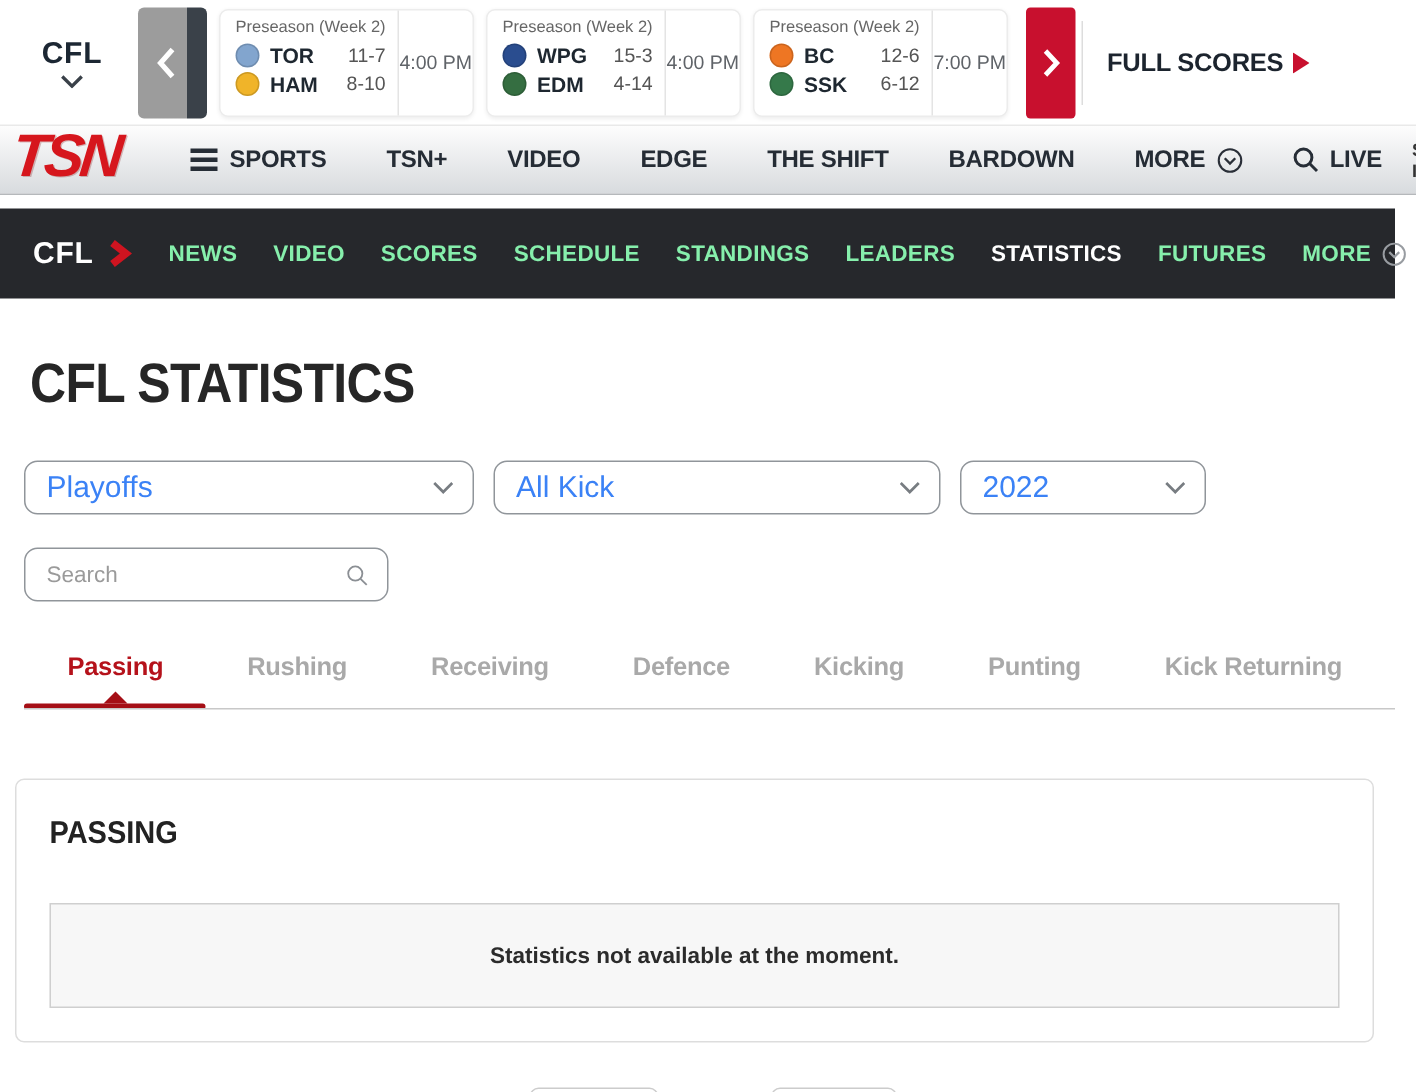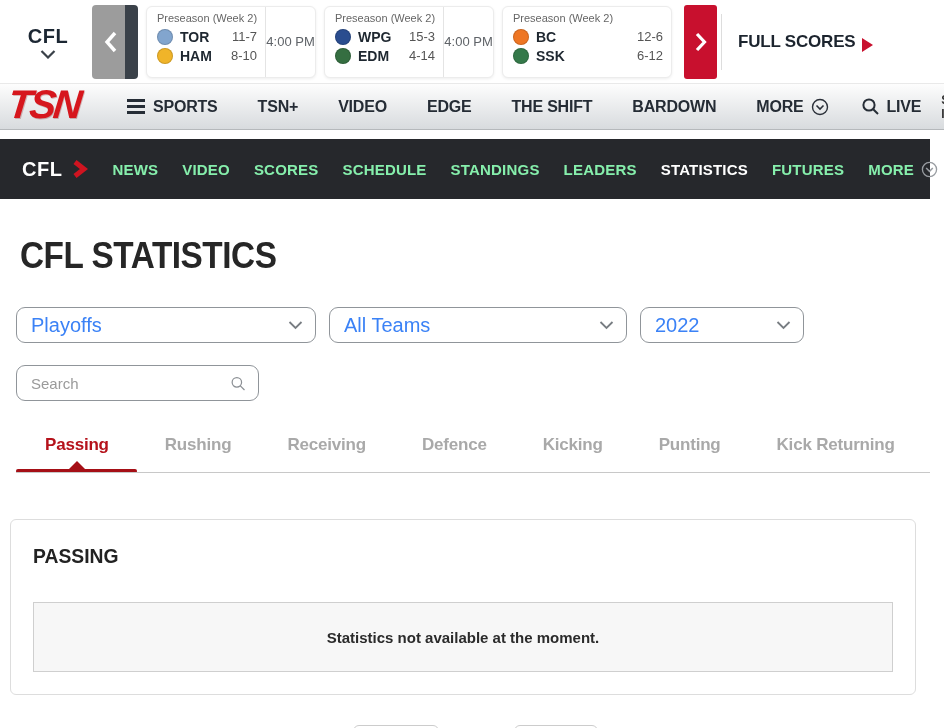--- a/index.html
+++ b/index.html
@@ -25,21 +25,21 @@
   .team-record { font-size:13px; color:#555; margin-left:auto; }
   .game-time { width:60px; border-left:1px solid #e4e4e4; display:flex; align-items:center;
     justify-content:center; font-size:13px; color:#5f6368;text-align:center; }
   .scroll-right-btn { width:33px; height:74px; background:#c8102e; border-radius:3px;
     display:flex; align-items:center; justify-content:center; margin:0 4px; cursor:pointer; }
   .odds-box { width:148px; display:flex; flex-direction:column; align-items:center; gap:5px; }
   .odds-label { font-size:11px; color:#444; letter-spacing:.3px; }
   .fanduel { display:flex; align-items:center; gap:5px; font-weight:bold; font-size:17px;
     color:#1581d3; letter-spacing:.3px; cursor:pointer; }
   .v-div { width:1px; height:56px; background:#ddd; }
-  .full-scores { display:flex; align-items:flex-end; gap:7px; padding:0 4px 0 16px;
+  .full-scores { display:flex; align-items:center; gap:7px; padding:0 4px 0 16px;
     font-weight:bold; font-size:17px; color:#1c242e; letter-spacing:-.2px; cursor:pointer; white-space:nowrap; }
 
   
   .mainnav { height:46px; background:linear-gradient(#fdfdfd,#d8dbde);
     border-bottom:1px solid #b5b8bb; display:flex; align-items:center; padding:0 10px 0 6px; }
   .tsn-logo { font-size:40px; font-weight:900; font-style:italic; color:#d6161d;
     letter-spacing:-3px; transform:skewX(-6deg); padding:0 18px 4px 2px; cursor:pointer;
     text-shadow:1px 1px 0 rgba(120,0,0,.25); }
   .nav-div { width:1px; height:26px; background:#c2c5c8; margin:0 10px; }
   .nav-item { display:flex; align-items:center; gap:8px; font-weight:bold; font-size:16px;
@@ -176,20 +176,21 @@
         <span class="team-logo" style="background: rgb(238, 118, 35);"></span>
         <span class="team-abbr">BC</span>
         <span class="team-record">12-6</span>
       </div>
       <div class="team-row">
         <span class="team-logo" style="background: rgb(53, 121, 74);"></span>
         <span class="team-abbr">SSK</span>
         <span class="team-record">6-12</span>
       </div>
     </div>
+    <div class="game-time">7:00 PM</div>
   </div>
 
   <div class="scroll-right-btn">
     <svg width="12" height="20" viewBox="0 0 12 20">
       <path d="M2 2 L9.5 10 L2 18" fill="none" stroke="#fff" stroke-width="3.2"></path>
     </svg>
   </div>
 
 
   <div class="v-div"></div>
@@ -293,21 +294,21 @@
   <div class="filters">
     <div class="select-box sel-1">
       <span class="val">Playoffs</span>
       <span class="chev">
         <svg width="15" height="9" viewBox="0 0 15 9">
             <path d="M1.5 1 L7.5 7 L13.5 1" fill="none" stroke="#787d82" stroke-width="1.8"></path>
           </svg>
       </span>
     </div>
     <div class="select-box sel-2">
-      <span class="val">All Teams</span>
+      <span class="val">All Kick</span>
       <span class="chev">
         <svg width="15" height="9" viewBox="0 0 15 9">
             <path d="M1.5 1 L7.5 7 L13.5 1" fill="none" stroke="#787d82" stroke-width="1.8"></path>
           </svg>
       </span>
     </div>
     <div class="select-box sel-3">
       <span class="val">2022</span>
       <span class="chev">
         <svg width="15" height="9" viewBox="0 0 15 9">

